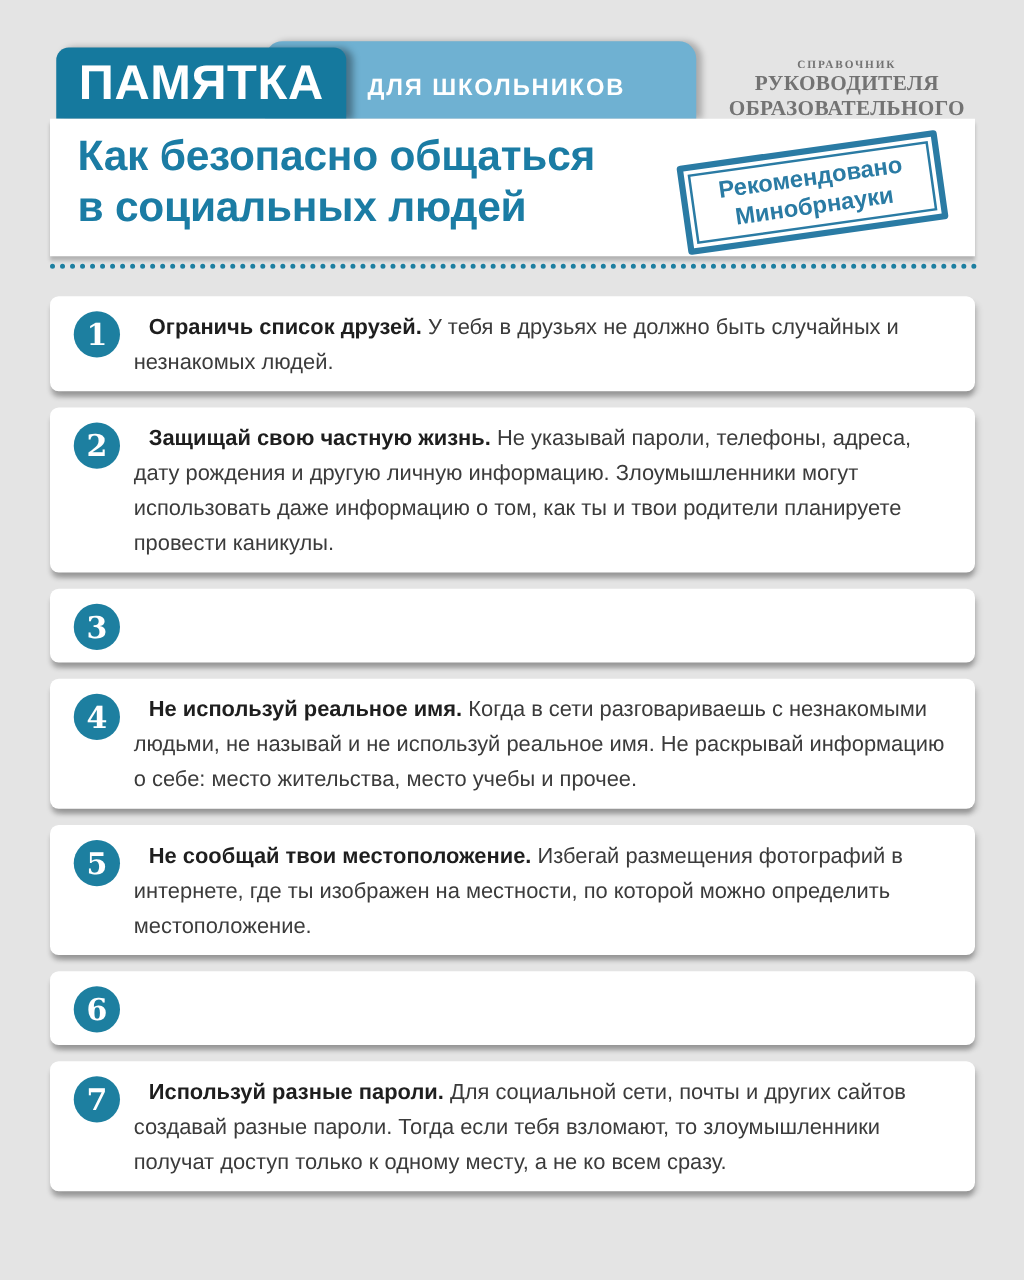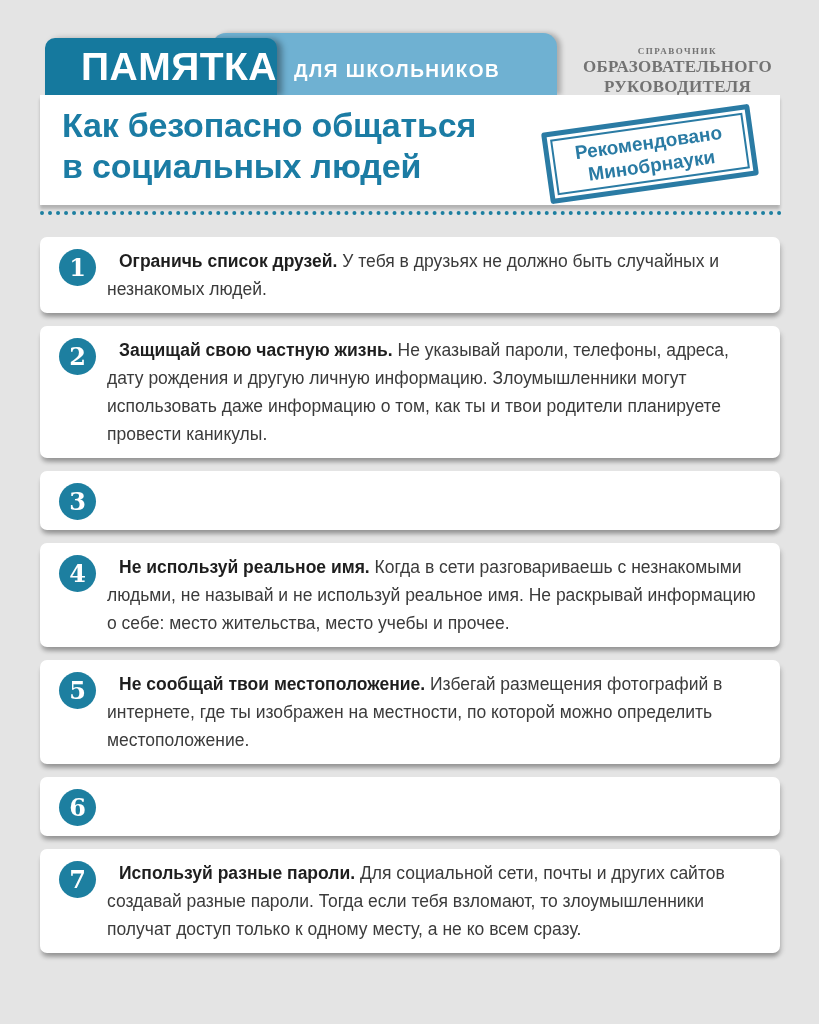--- a/index.html
+++ b/index.html
@@ -19,21 +19,21 @@
     box-shadow:4px 0 5px rgba(0,0,0,0.25);
     display:flex;align-items:flex-end;
     padding:0 0 13px 82px;
     font-size:19px;letter-spacing:1.5px;
   }
   .tab-dark{
     left:45px;top:38px;width:232px;height:57px;
     background:var(--teal-dark,#15799e);
     border-radius:10px 10px 0 0;
     box-shadow:5px 1px 6px rgba(0,0,0,0.35);
-    display:flex;align-items:center;justify-content:flex-end;
+    display:flex;align-items:center;justify-content:center;
     font-size:39px;letter-spacing:0.5px;
   }
 
   
   .logo{
     position:absolute;left:575px;top:45px;width:205px;
     text-align:center;color:#737373;
     font-family:"Liberation Serif", serif;
   }
   .logo-small{font-size:9px;font-weight:bold;letter-spacing:1.5px;line-height:12px;}
@@ -111,22 +111,22 @@
   <div class="tab tab-light">
     <span>ДЛЯ ШКОЛЬНИКОВ</span>
   </div>
 
   <div class="tab tab-dark">
     <span>ПАМЯТКА</span>
   </div>
 
   <div class="logo">
     <div class="logo-small">СПРАВОЧНИК</div>
+    <div class="logo-big">РУКОВОДИТЕЛЯ</div>
     <div class="logo-big">ОБРАЗОВАТЕЛЬНОГО</div>
-    <div class="logo-big">РУКОВОДИТЕЛЯ</div>
     <div class="logo-small">УЧРЕЖДЕНИЯ</div>
     <div class="logo-dot">•</div>
   </div>
 
   <div class="header-card">
     <h1 class="page-title">
       <span>Как безопасно общаться</span><br>
       <span>в социальных людей</span>
     </h1>
     <div class="stamp">

